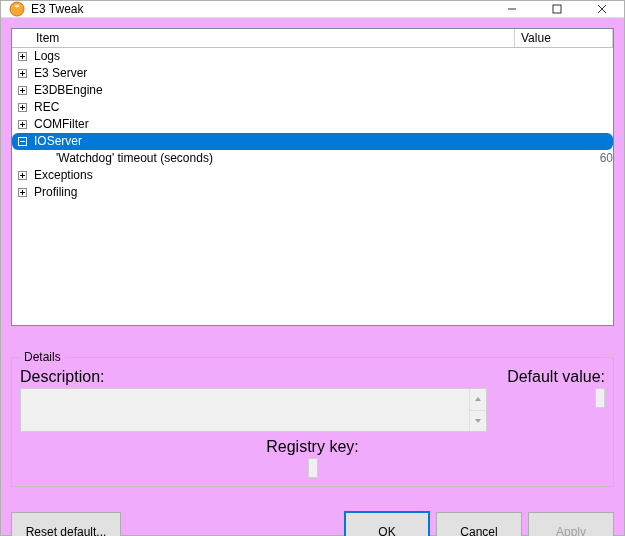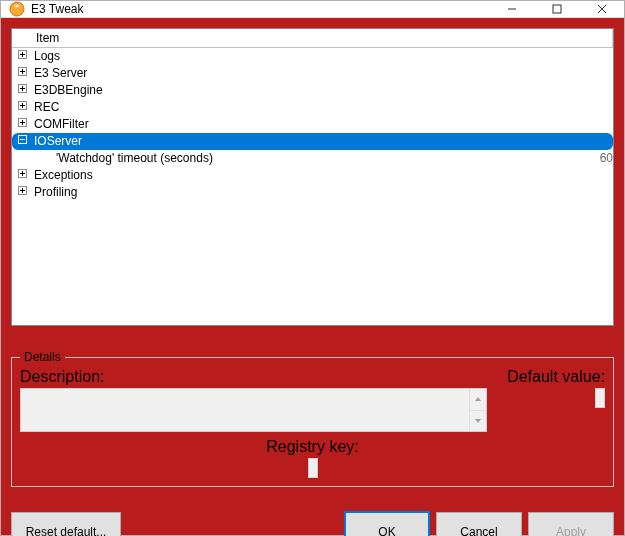--- a/index.html
+++ b/index.html
@@ -9,21 +9,21 @@
     font-size: 12px;
     background: #fff;
     color: #000;
     width: 625px;
     height: 536px;
     overflow: hidden;
   }
   .window {
     width: 625px; height: 536px;
     border: 1px solid #b0b0b0;
-    background: #b91c1c;
+    background: #f0abfc;
     display: flex; flex-direction: column;
   }
   .titlebar {
     height: 30px;
     background: #ffffff;
     display: flex; align-items: center;
     padding-left: 8px;
     border-bottom: 1px solid #e0e0e0;
   }
   .titlebar .app-icon { width:16px; height:16px; margin-right:6px; }
@@ -49,21 +49,21 @@
     background:#fff;
   }
   .tree-header .col {
     padding: 2px 6px;
     border-right:1px solid #d0d0d0;
   }
   .tree-header .col-item { flex:1; padding-left:24px; }
   .tree-header .col-value { width:98px; }
   .tree-body { flex:1; overflow:auto; }
   .tree-row {
-    display:flex; align-items:flex-start;
+    display:flex; align-items:center;
     height:17px; line-height:17px;
     padding-left:4px;
   }
   .tree-row .toggler {
     width:12px; height:12px; flex:0 0 12px;
     margin-right:4px;
     display:flex; align-items:center; justify-content:center;
   }
   .tree-row .toggler svg { display:block; }
   .tree-row .label { flex:1; padding-left:2px; white-space:nowrap; overflow:hidden; text-overflow:ellipsis; }
@@ -150,20 +150,21 @@
           </svg>
       </div>
     </div>
   </div>
 
   <div class="content">
 
     <div class="tree-panel">
       <div class="tree-header">
         <div class="col col-item">Item</div>
+        <div class="col col-value">Value</div>
       </div>
       <div class="tree-body" id="tree-body">
           <div class="tree-row">
             <span class="toggler">
               <svg width="9" height="9">
                 <rect x="0.5" y="0.5" width="8" height="8" fill="none" stroke="#8a8a8a"></rect>
                 <line x1="2" y1="4.5" x2="7" y2="4.5" stroke="#000"></line>
                 <line x1="4.5" y1="2" x2="4.5" y2="7" stroke="#000"></line>
               </svg>
             </span>

